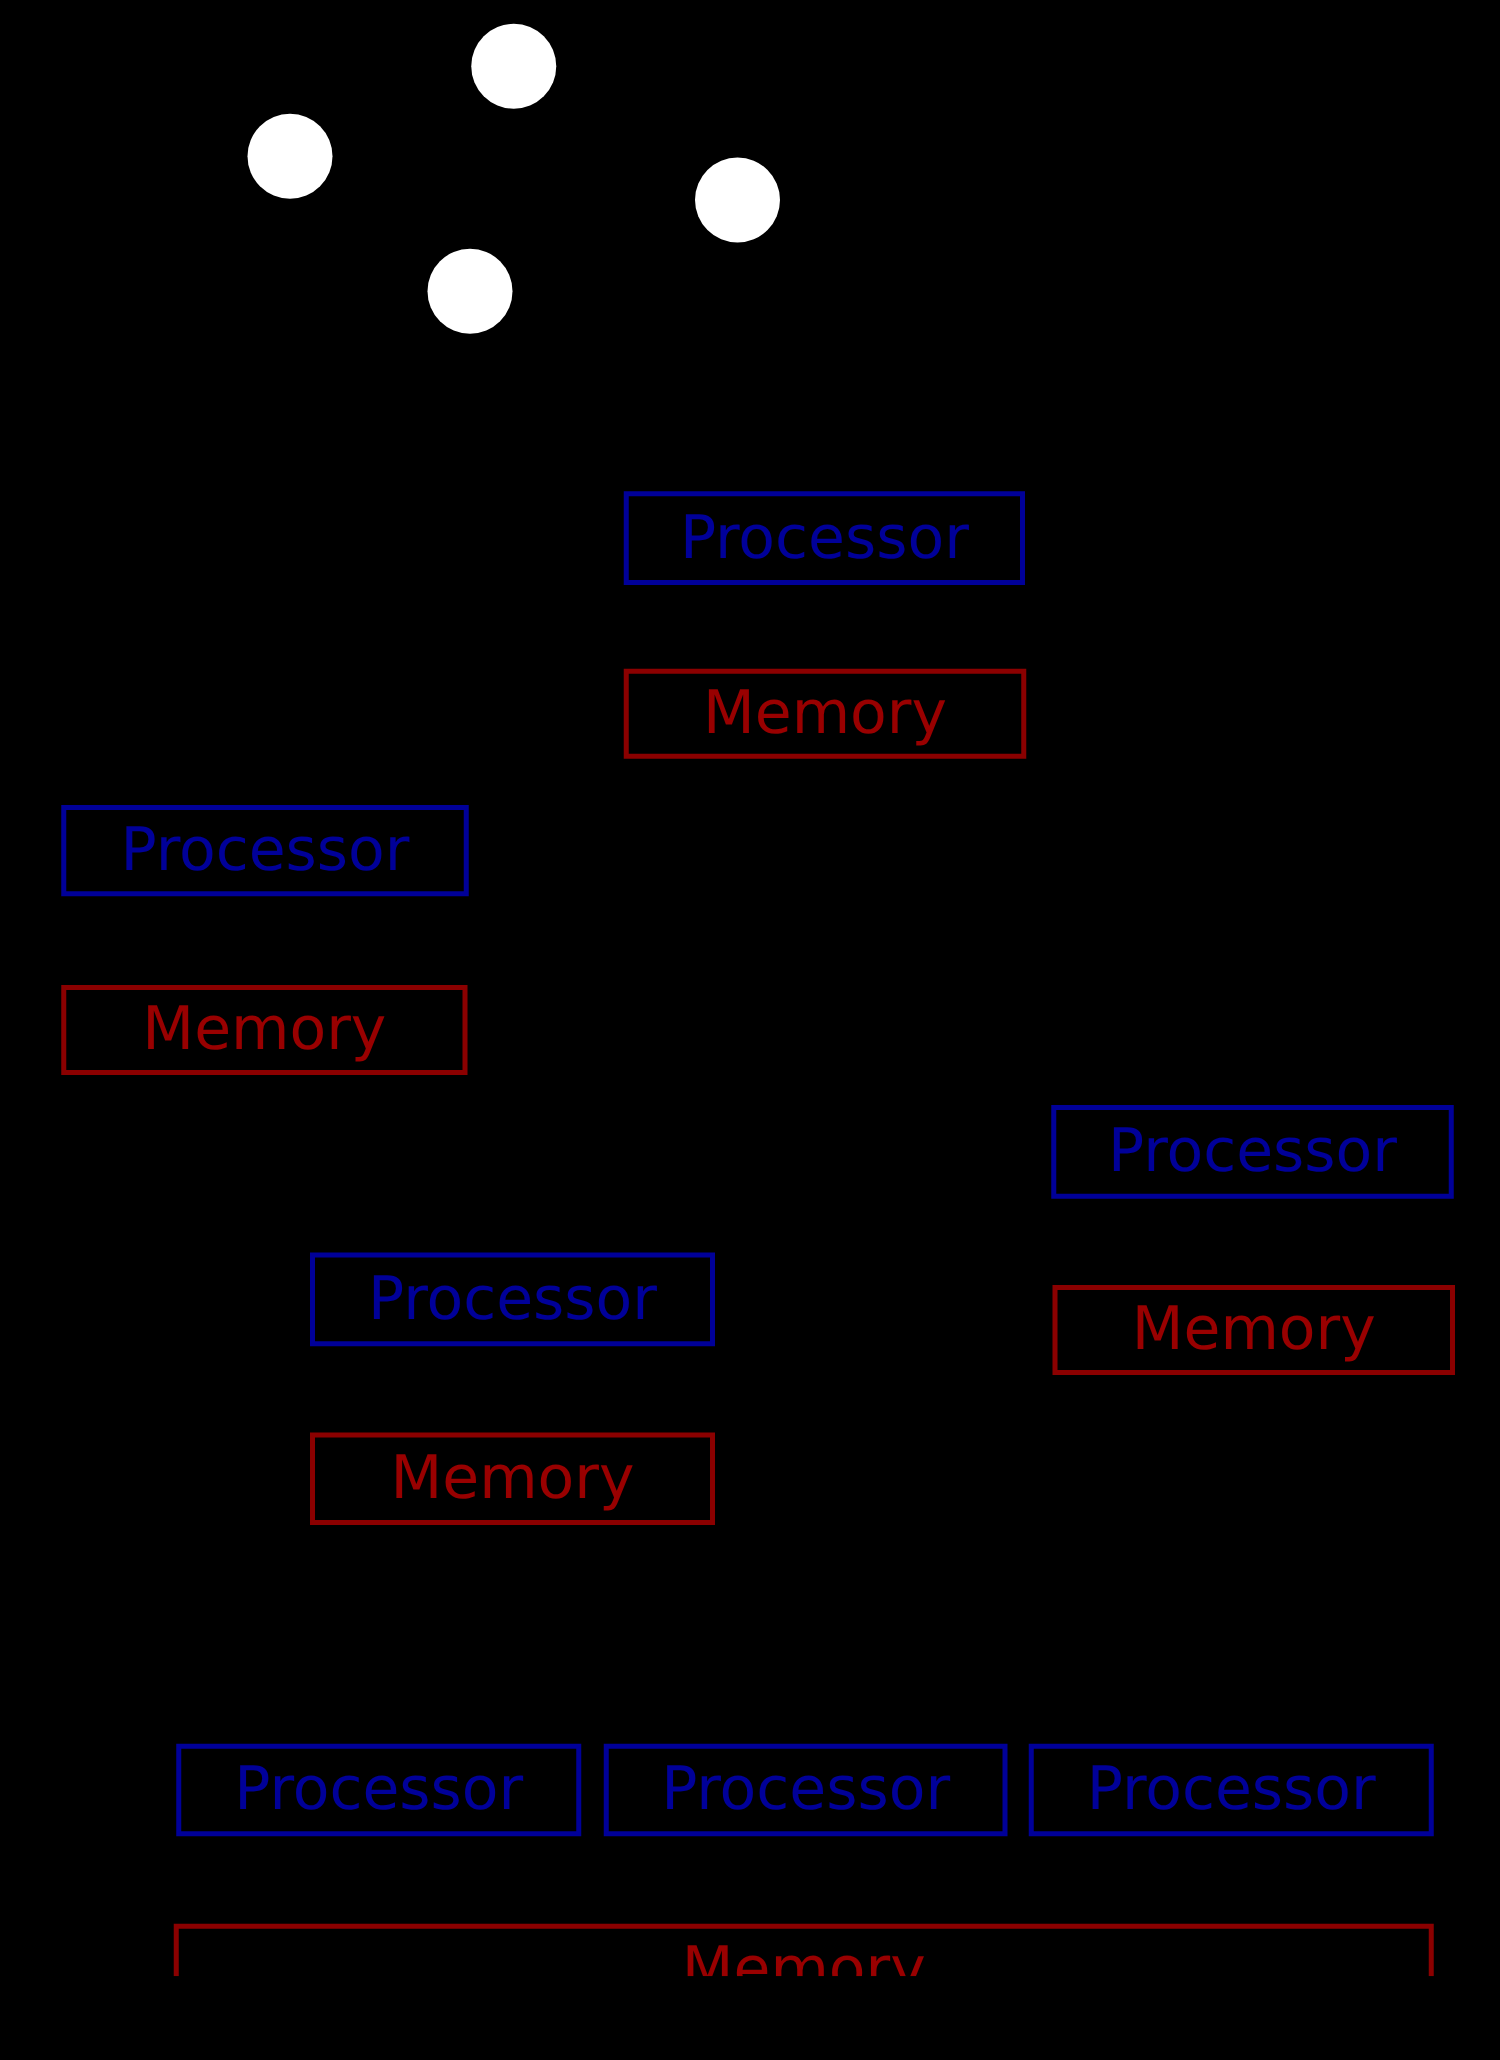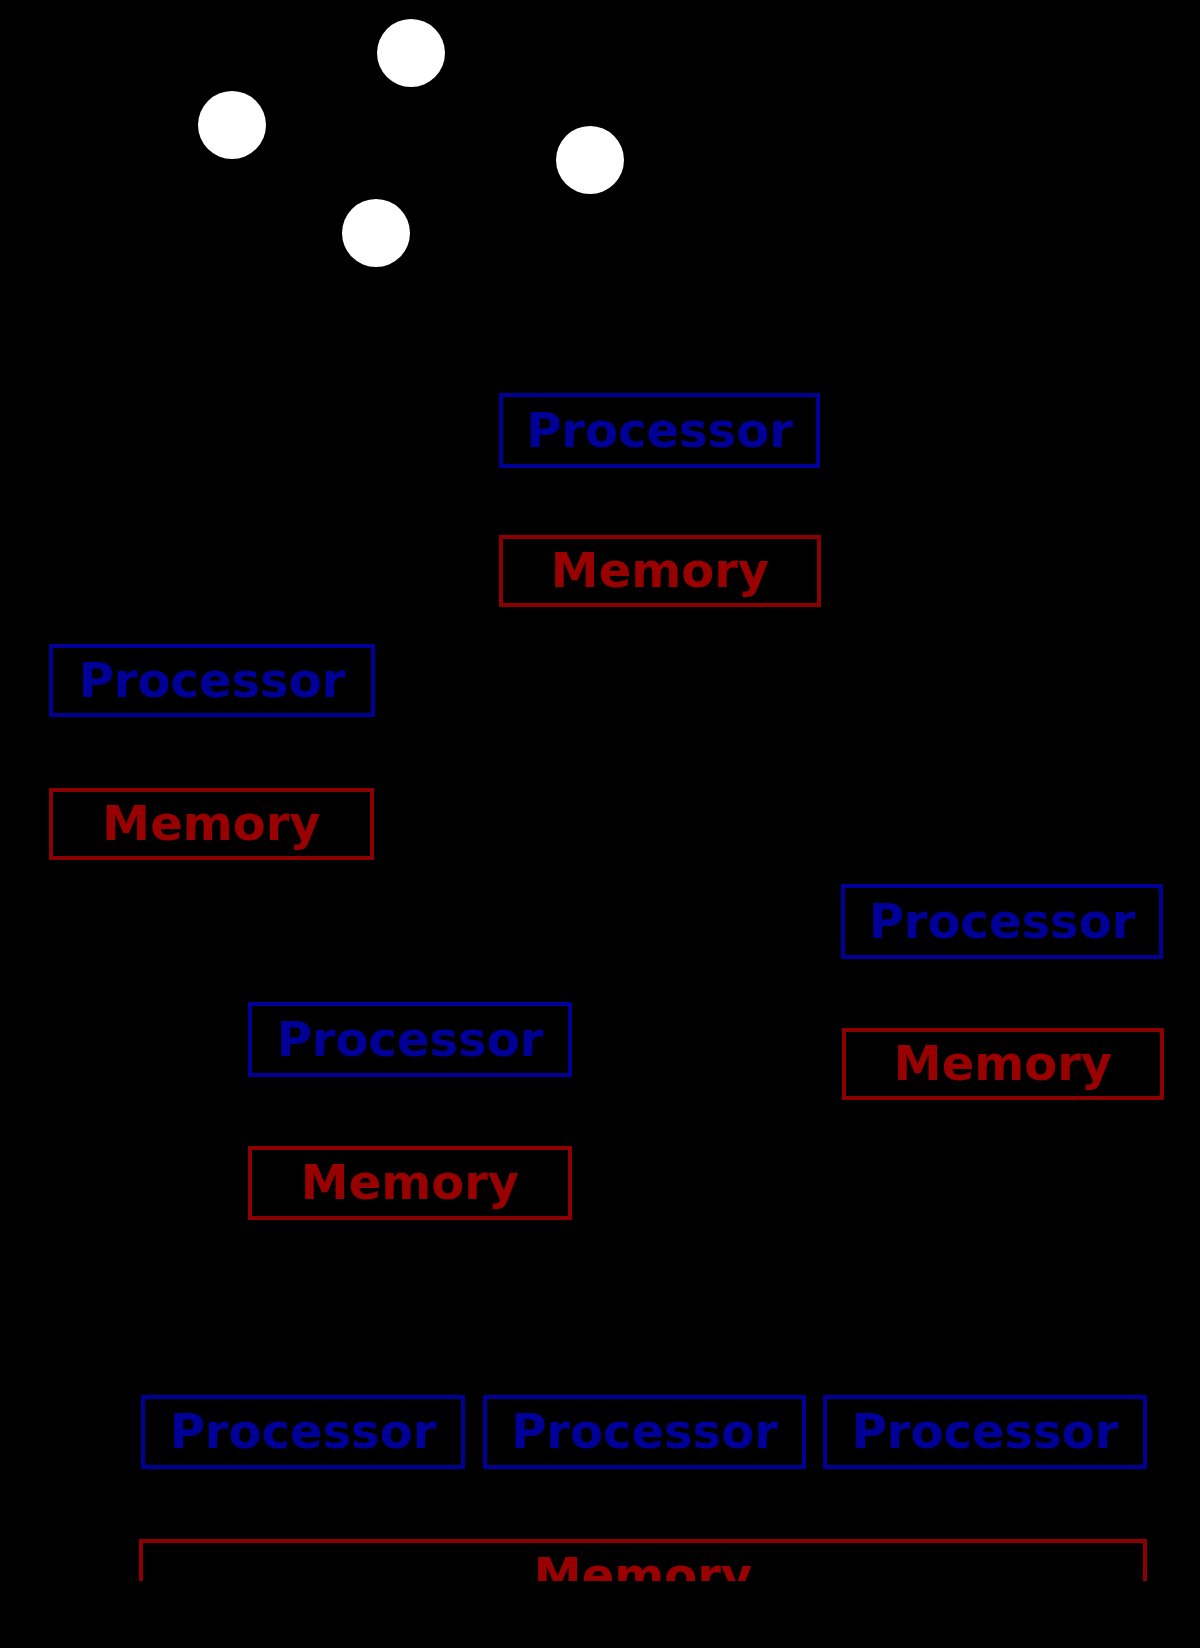--- a/index.html
+++ b/index.html
@@ -7,21 +7,20 @@
     padding: 0;
     background: #000000;
   }
   #canvas {
     position: relative;
     width: 1200px;
     height: 1581px;
     background: #000000;
     overflow: hidden;
     font-family: "DejaVu Sans", sans-serif;
-    font-weight: bold;
   }
   .dot {
     position: absolute;
     border-radius: 50%;
   }
   .box {
     position: absolute;
     box-sizing: border-box;
     border: 4px solid;
     display: flex;

